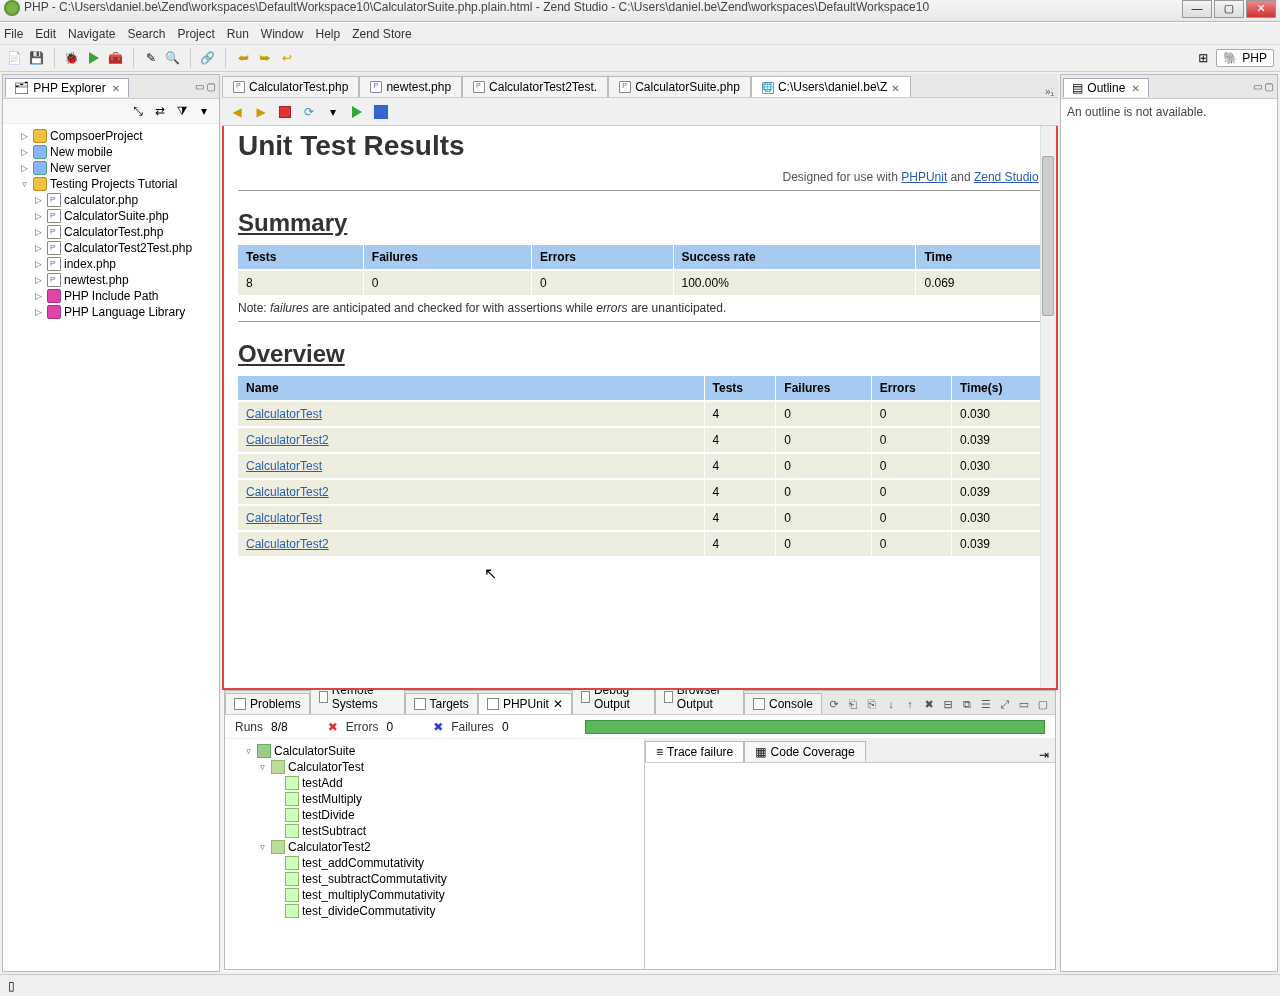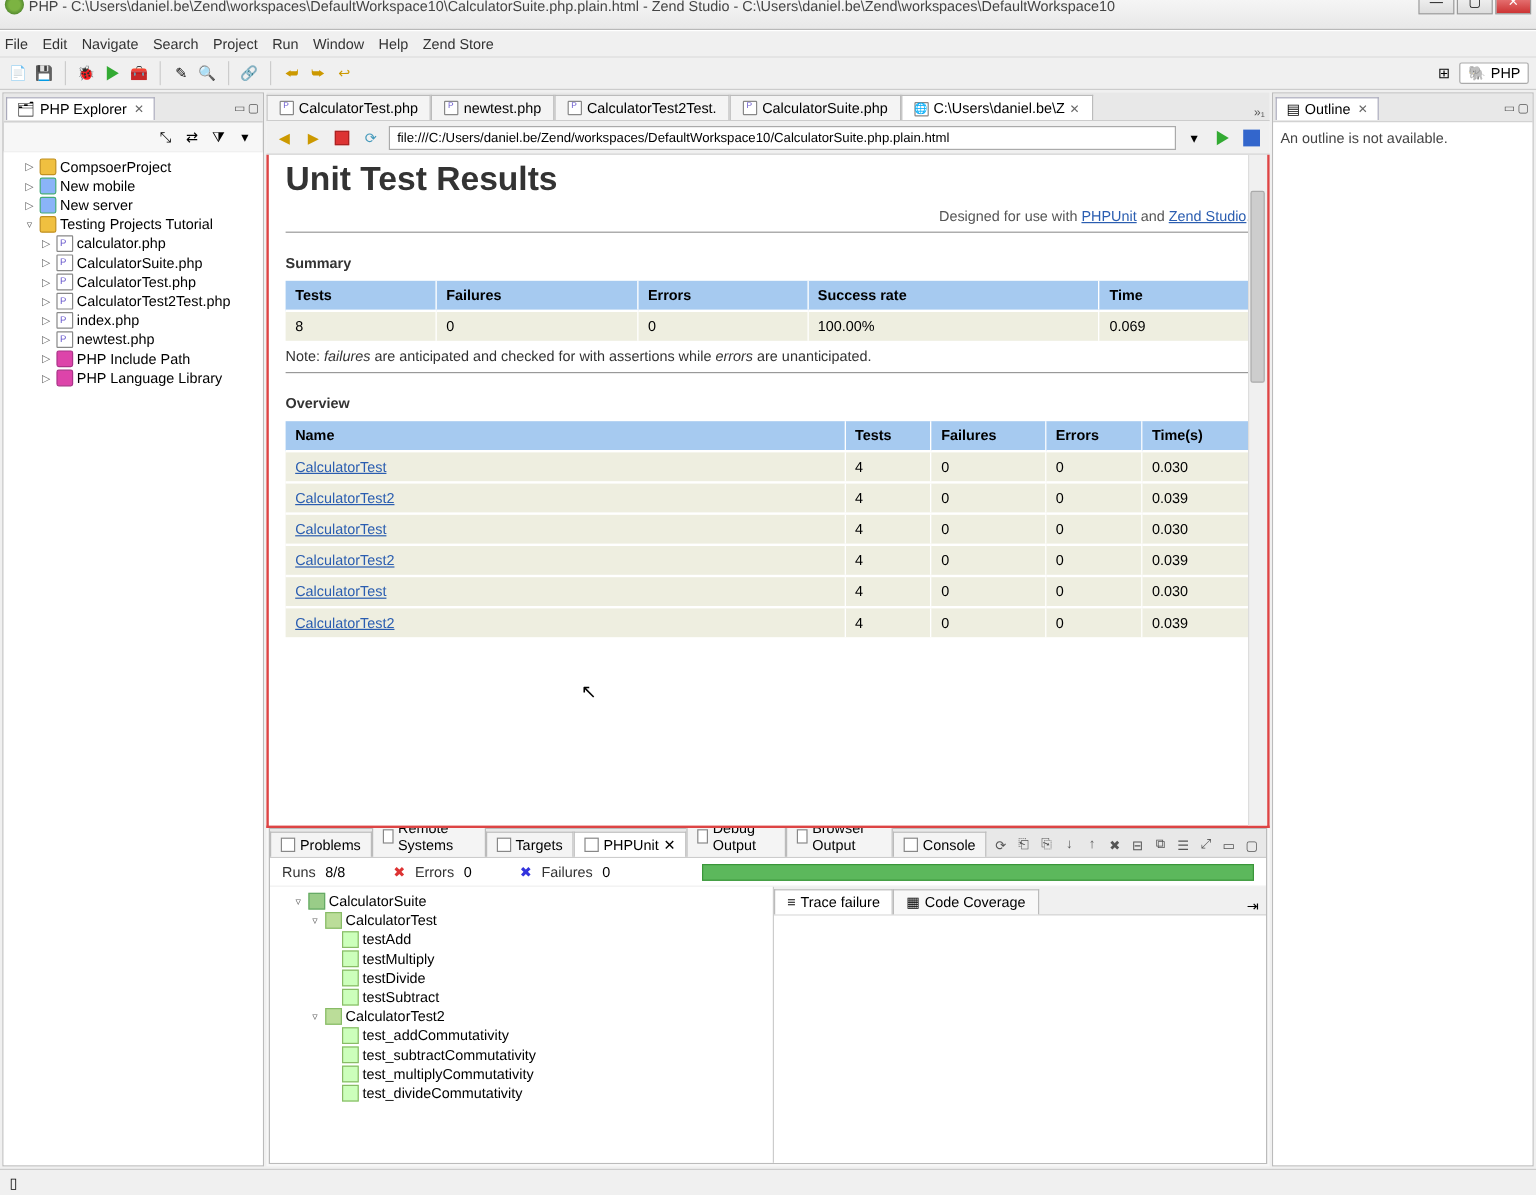--- a/index.html
+++ b/index.html
@@ -1,17 +1,17 @@
 <!DOCTYPE html>
 <html><head>
 <meta charset="utf-8">
 <style>
 * { box-sizing: border-box; margin: 0; padding: 0; font-family: "Segoe UI", Tahoma, sans-serif; font-size: 12px; }
 body { background: #f0f0f0; width: 1280px; height: 996px; overflow: hidden; display: flex; flex-direction: column; }
-.titlebar { background: linear-gradient(to bottom, #f5f5f5, #e8e8e8); border-bottom: 1px solid #b8b8b8; height: 22px; display: flex; align-items: flex-end; padding: 12px 4px; }
+.titlebar { background: linear-gradient(to bottom, #f5f5f5, #e8e8e8); border-bottom: 1px solid #b8b8b8; height: 22px; display: flex; align-items: flex-start; padding: 0 4px; }
 .titlebar .icon { width: 16px; height: 16px; background: radial-gradient(circle, #7cb342 40%, #558b2f 70%); border-radius: 50%; margin-right: 4px; }
 .titlebar .title { flex: 1; color: #444; font-size: 12px; }
 .winbtns { display: flex; gap: 2px; }
 .winbtn { width: 30px; height: 18px; border: 1px solid #999; background: linear-gradient(#f5f5f5,#ddd); text-align: center; line-height: 14px; font-size: 11px; }
 .winbtn.close { background: linear-gradient(#e88,#c33); color: #fff; }
 .menubar { background: #f0f0f0; height: 22px; display: flex; align-items: center; padding: 0 4px; gap: 12px; border-top:1px solid #fff; }
 .menubar span { color: #333; cursor: default; }
 .toolbar { background: #f0f0f0; height: 28px; display: flex; align-items: center; padding: 0 6px; gap: 4px; border-top: 1px solid #ddd; border-bottom: 1px solid #ccc; }
 .tbtn { width: 18px; height: 18px; display:inline-flex; align-items:center; justify-content:center; border-radius:2px; }
 .tsep { width:1px; height:20px; background:#ccc; margin:0 4px; }
@@ -47,21 +47,21 @@
 .ed-tab .xx { font-size:10px; color:#666; }
 .ed-tabs .arrow { margin-left:auto; padding:0 4px; font-size:10px; color:#555;}
 
 .browser-bar { height:28px; background:#f0f0f0; border-bottom:1px solid #ccc; display:flex; align-items:center; padding:0 6px; gap:6px;}
 .bbtn { width:18px; height:18px; display:inline-flex; align-items:center; justify-content:center; font-size:12px; cursor:pointer;}
 .addr { flex:1; border:1px solid #aaa; padding:2px 6px; background:#fff; font-size:11px; height:20px;}
 
 .editors-area { flex:1; display:flex; min-height:0; }
 .browser-view { flex:1; background:#fff; border:2px solid #d44; border-top:none; overflow:auto; padding:0 14px; position:relative;}
 .browser-view h1 { font-size:28px; font-weight:bold; color:#333; margin:4px 0 8px; font-family:Verdana,sans-serif;}
-.browser-view h2 { font-size:12px; font-weight:bold; color:#333; margin:18px 0 8px; font-family:Verdana,sans-serif;}
+.browser-view h2 { font-size:24px; font-weight:bold; color:#333; margin:18px 0 8px; font-family:Verdana,sans-serif;text-decoration:underline;}
 .subhead { text-align:right; color:#555; font-size:12px; }
 .subhead a { color:#2a5db0; }
 hr { border:none; border-top:1px solid #999; margin:6px 0 2px; }
 table.grid { width:100%; border-collapse:collapse; margin-top:4px;}
 table.grid th { background:#a6caf0; text-align:left; padding:5px 8px; font-weight:bold; border-right:1px solid #fff;}
 table.grid td { background:#eeeee0; padding:5px 8px; border-right:1px solid #fff; border-top:2px solid #fff;}
 .note { font-size:12px; color:#333; margin-top:6px;}
 .note em { font-style:italic;}
 table.ov th:nth-child(1){width:58%;}
 table.ov td a { color:#2a5db0; text-decoration:underline;}
@@ -264,21 +264,20 @@
         </div>
         <span class="arrow">»₁</span>
       </div>
     <div class="browser-bar">
       <span class="bbtn" style="color:#c90">◀</span>
       <span class="bbtn" style="color:#c90">▶</span>
       <span class="bbtn">
           <span class="red-sq"></span>
         </span>
       <span class="bbtn" style="color:#49b">⟳</span>
-      <input class="addr" value="file:///C:/Users/daniel.be/Zend/workspaces/DefaultWorkspace10/CalculatorSuite.php.plain.html" style="">
       <span class="bbtn">▾</span>
       <span class="bbtn">
           <span class="green-play"></span>
         </span>
       <span class="bbtn">
           <span class="blue-sq"></span>
         </span>
     </div>
     <div class="editors-area">
       <div class="browser-view" style="position:relative">

